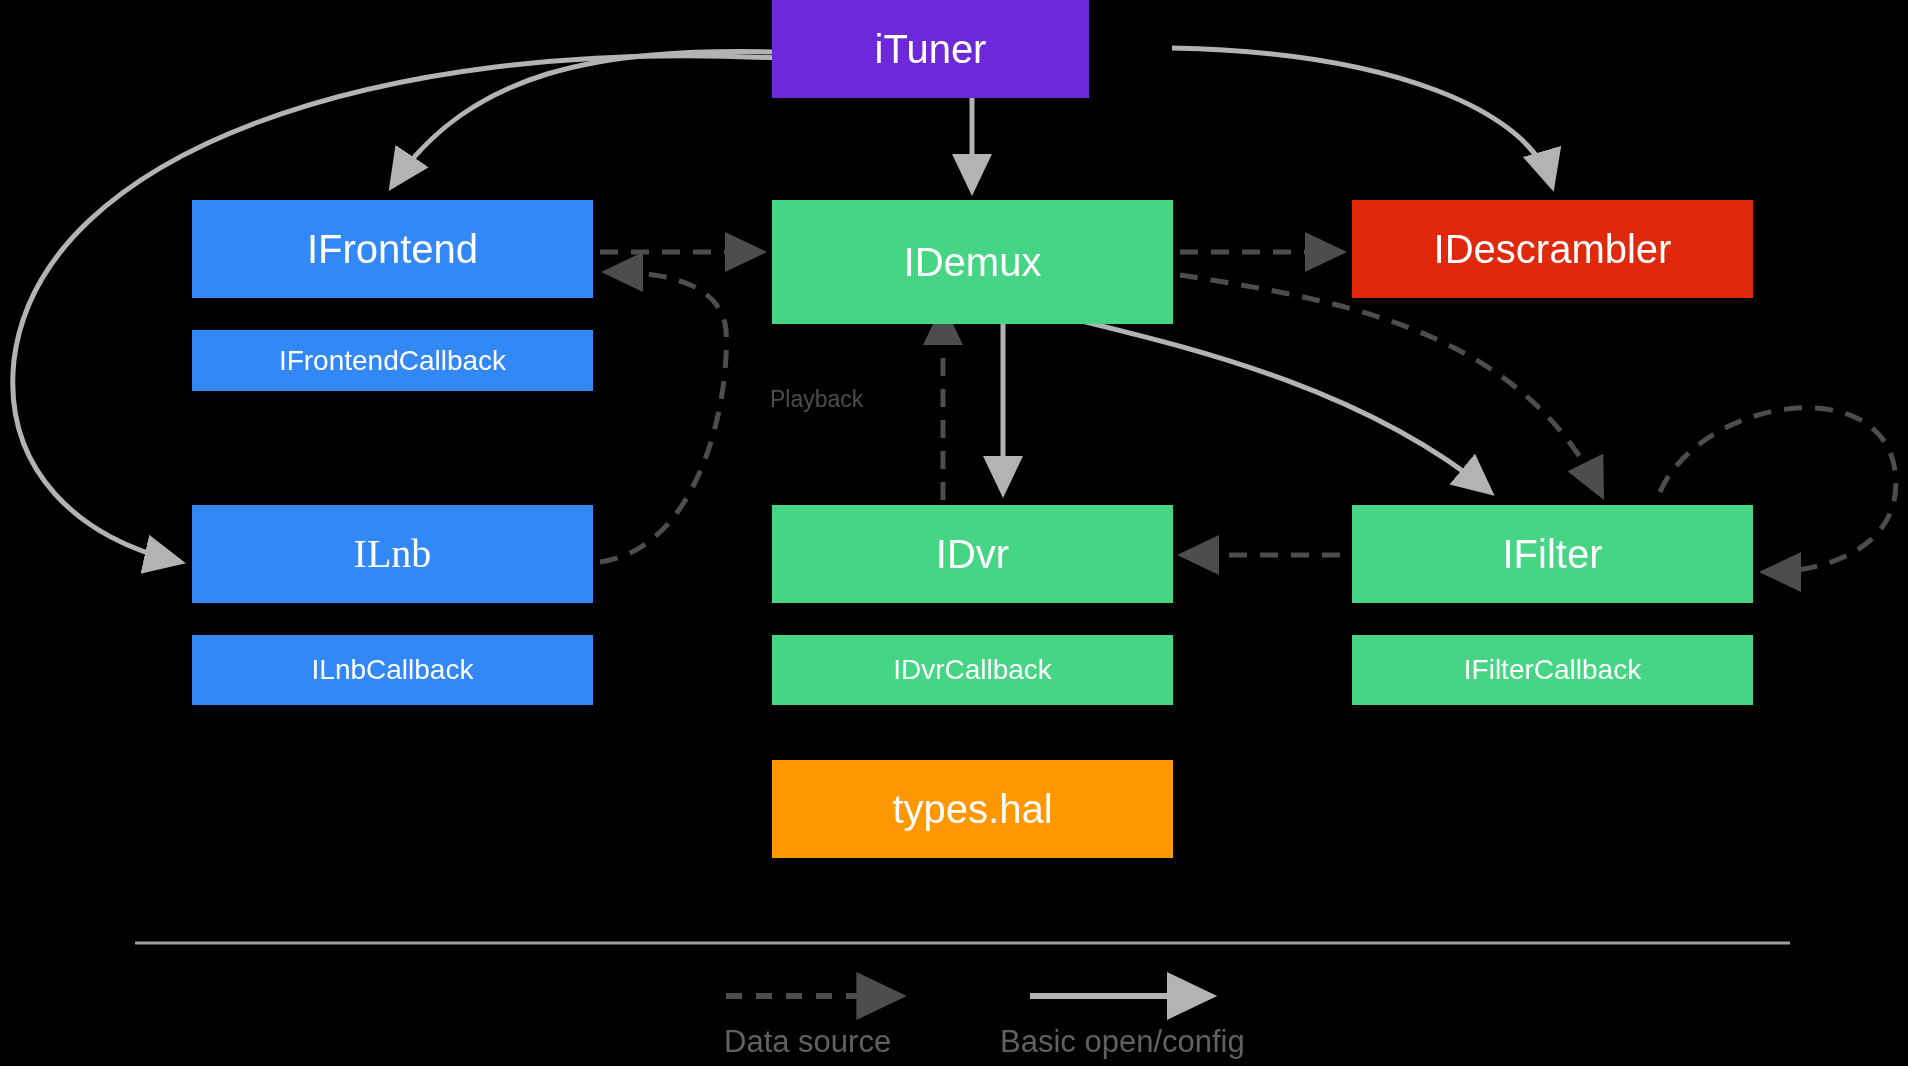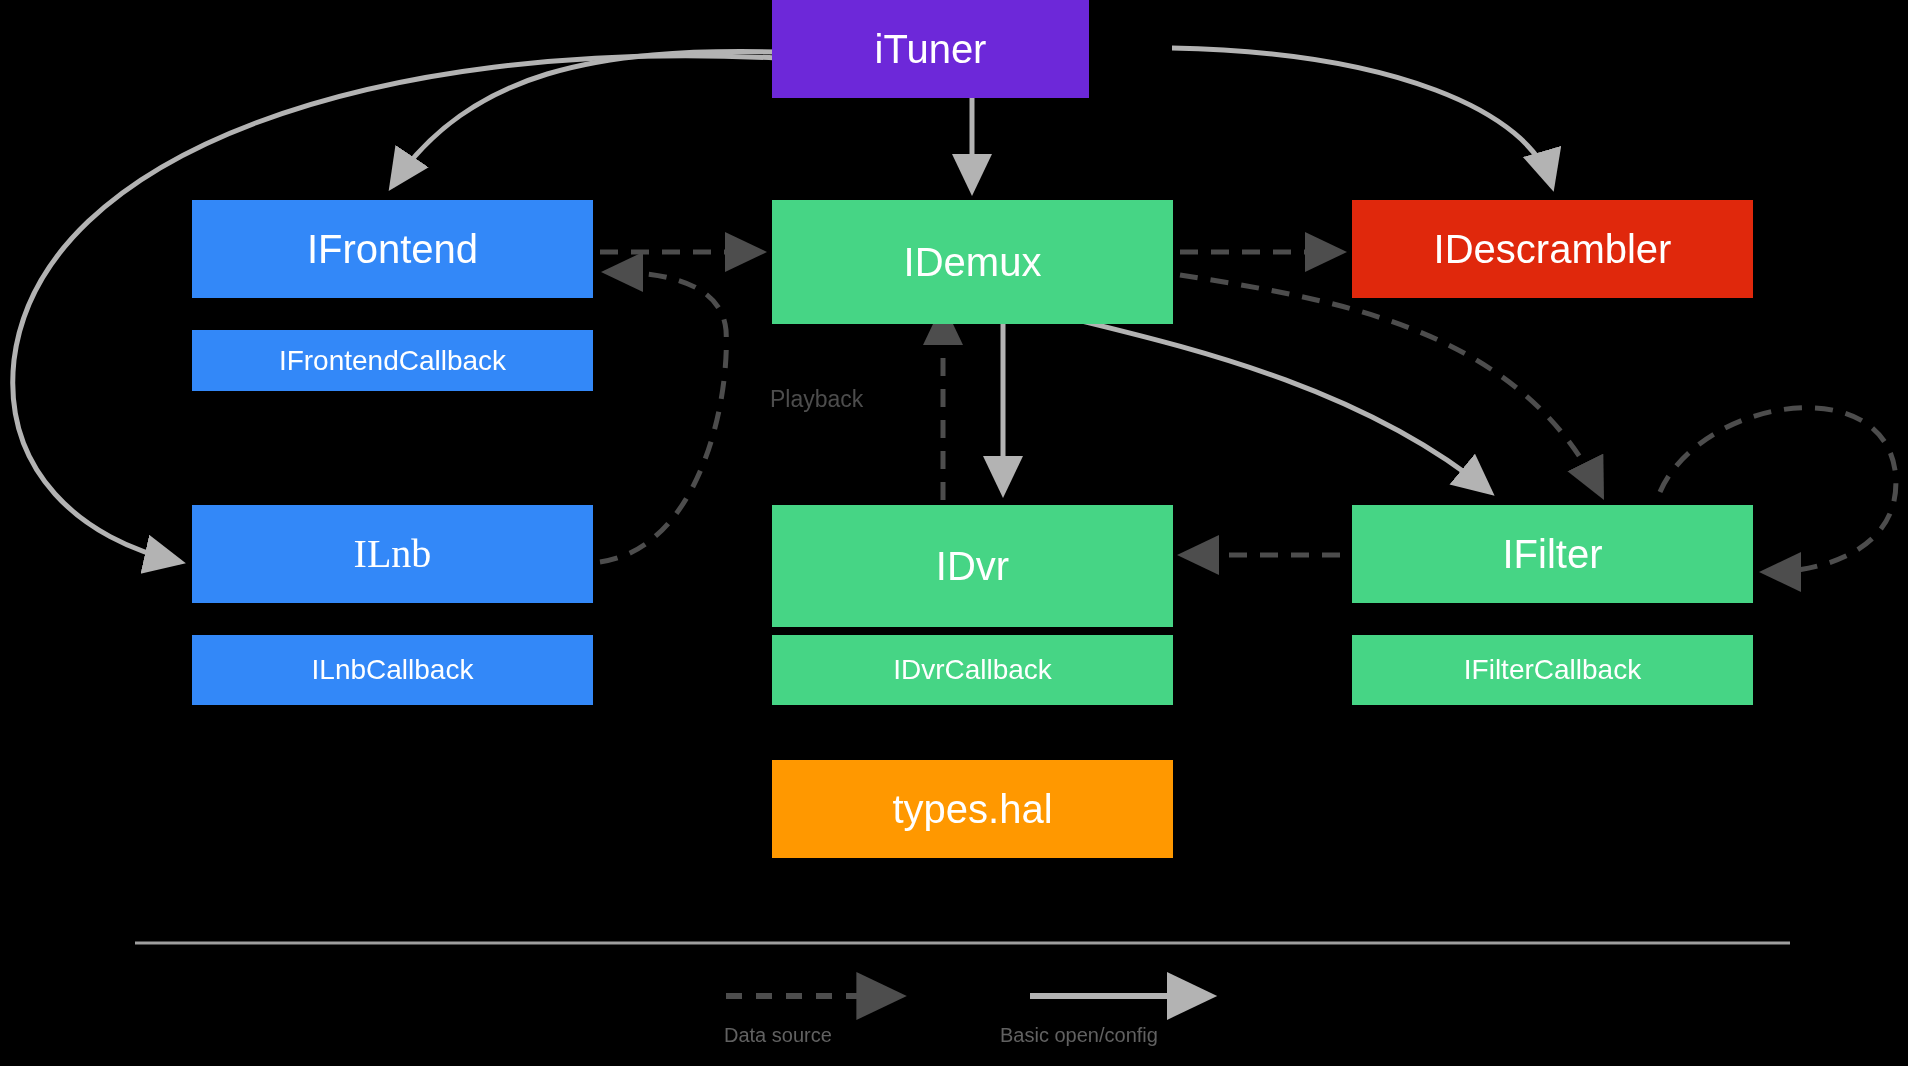--- a/index.html
+++ b/index.html
@@ -43,21 +43,21 @@
     font-size: 40px;
     font-weight: 400;
   }
   .node.sub {
     font-size: 28px;
     font-weight: 400;
   }
   .legend-label {
     position: absolute;
     color: #616161;
-    font-size: 20px;
+    font-size: 31px;
     white-space: nowrap;
     z-index: 3;
   }
   .edge-label {
     position: absolute;
     color: #4d4d4d;
     font-size: 23px;
     white-space: nowrap;
     z-index: 3;
   }
@@ -131,21 +131,21 @@
   </div>
 
   <div class="node primary" style="left:192px;top:505px;width:401px;height:98px;background:#3388f8;font-family:Liberation Serif, serif;">
     <span>ILnb</span>
   </div>
 
   <div class="node sub" style="left:192px;top:635px;width:401px;height:70px;background:#3388f8;">
     <span>ILnbCallback</span>
   </div>
 
-  <div class="node primary" style="left:772px;top:505px;width:401px;height:122px;background:#46d585;">
+  <div class="node primary" style="left:772px;top:505px;width:401px;height:98px;background:#46d585;">
     <span>IDvr</span>
   </div>
 
   <div class="node sub" style="left:772px;top:635px;width:401px;height:70px;background:#46d585;">
     <span>IDvrCallback</span>
   </div>
 
   <div class="node primary" style="left:1352px;top:505px;width:401px;height:98px;background:#46d585;">
     <span>IFilter</span>
   </div>

